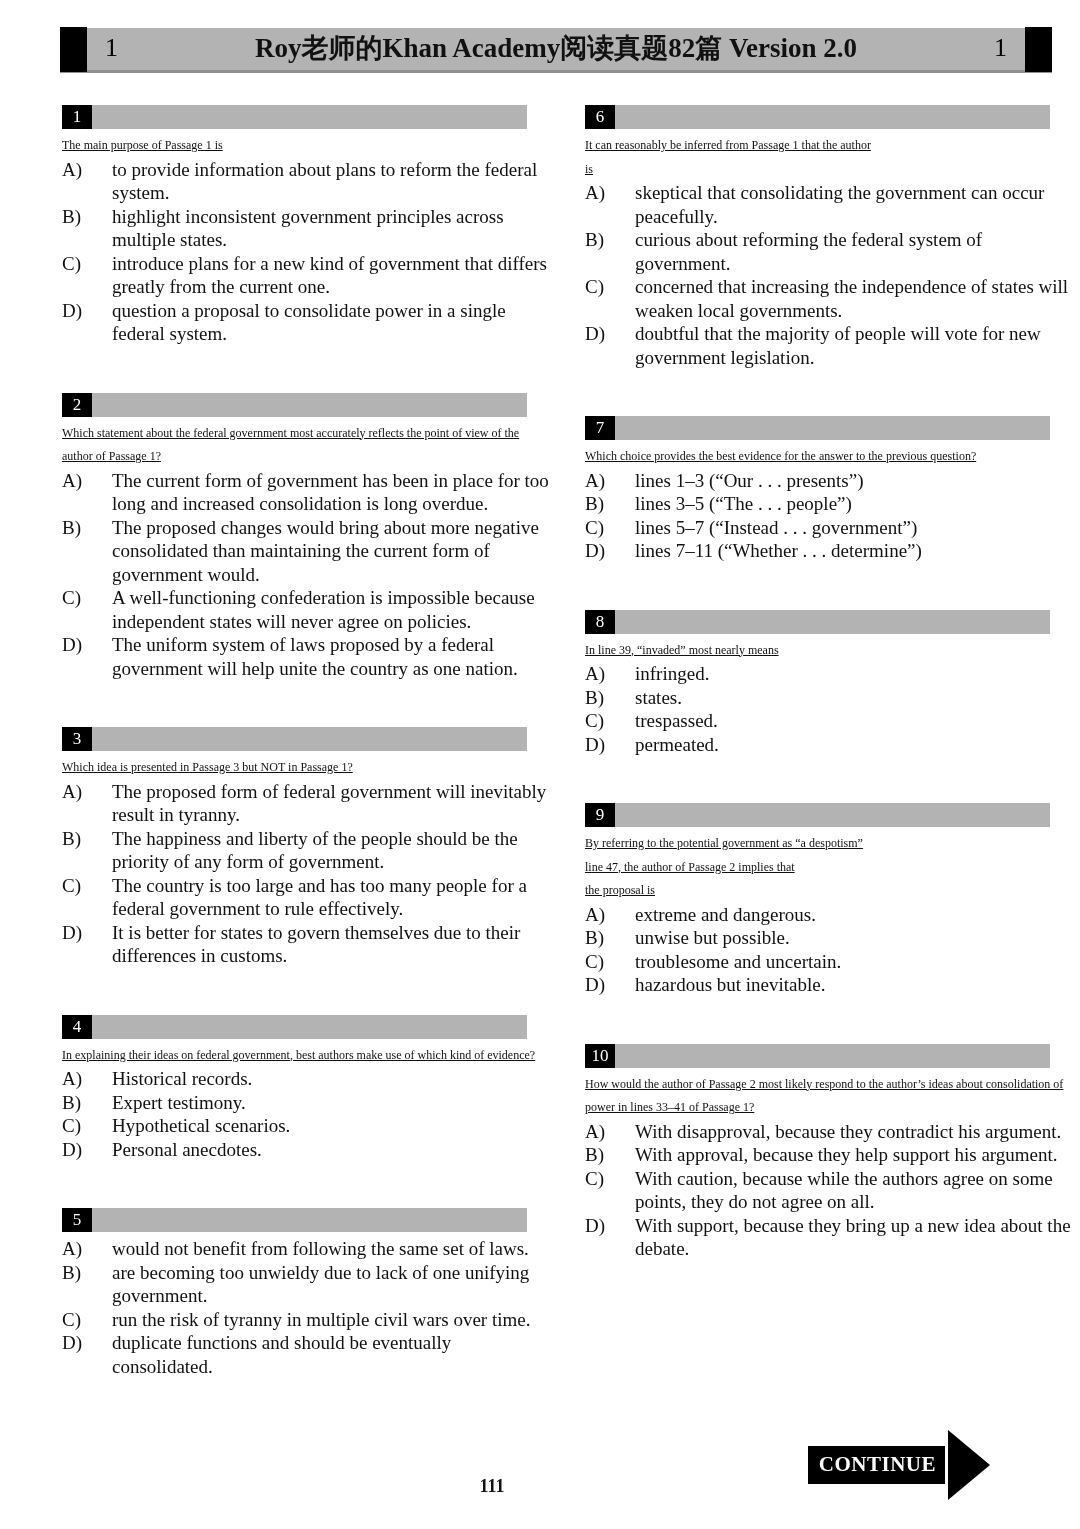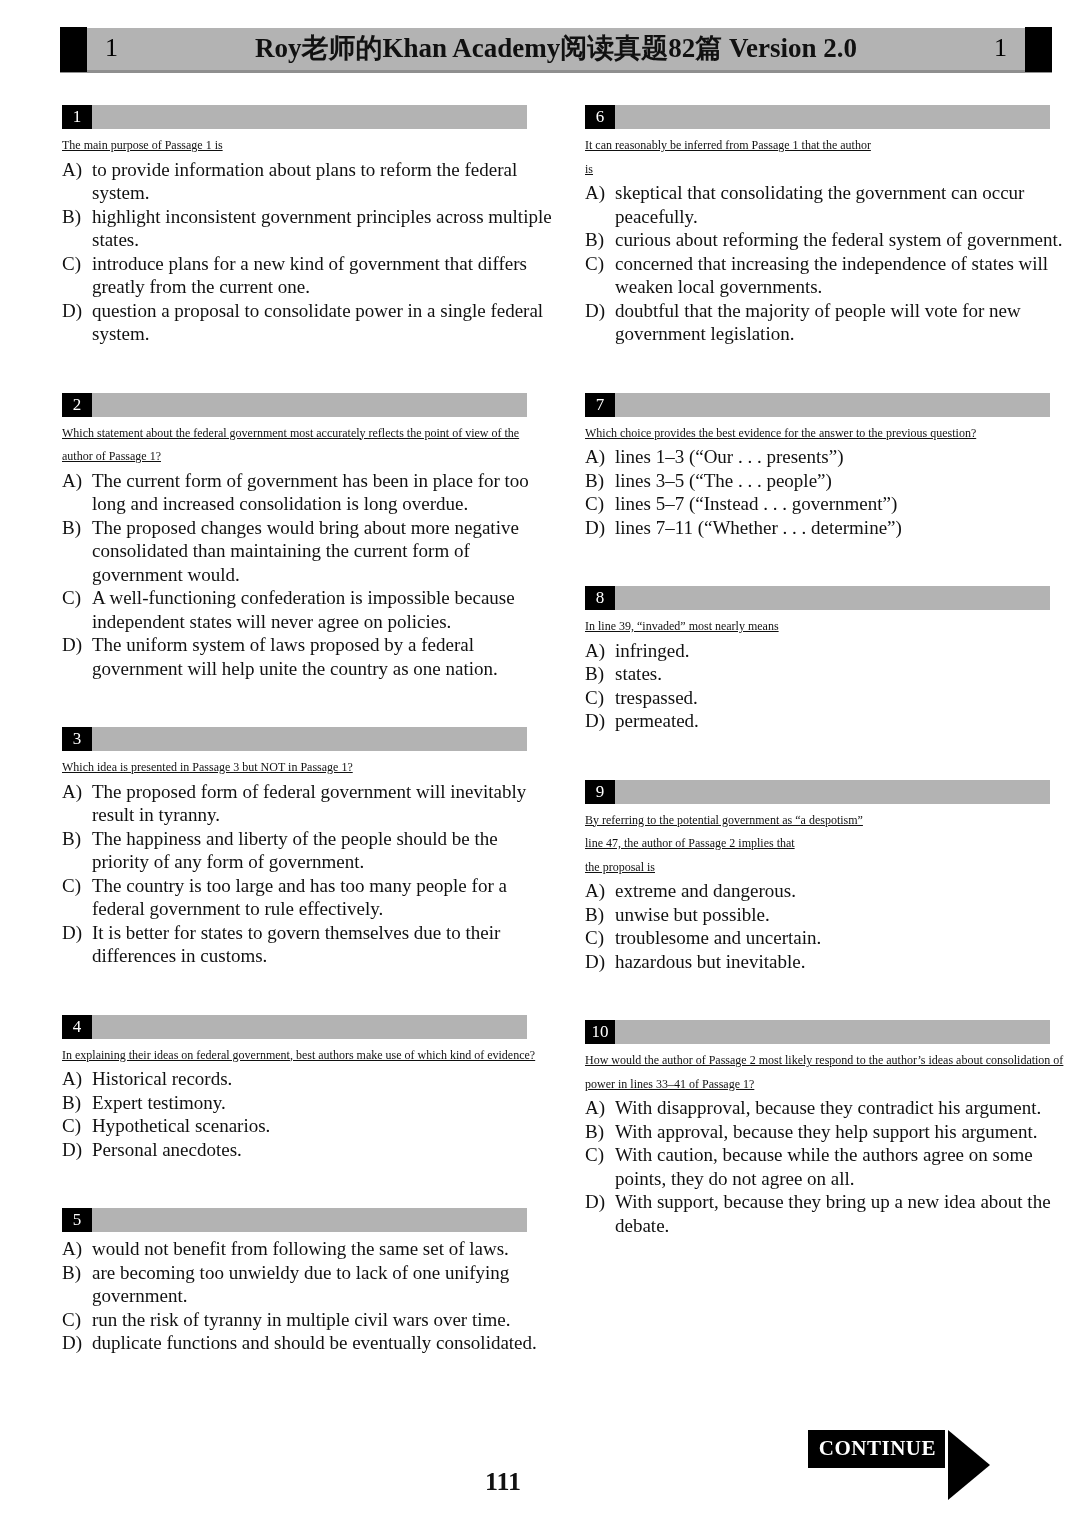--- a/index.html
+++ b/index.html
@@ -84,39 +84,38 @@
     white-space: pre-line;
     text-decoration: underline;
   }
   .option {
     display: flex;
     font-size: 19px;
     line-height: 23.5px;
     cursor: default;
   }
   .opt-label { flex: 0 0 30px; }
-  .opt-text  { flex: 1 1 auto; }
+  .opt-text  { flex: 1 1 auto; margin-left: 20px; }
 
   
   .page-number {
     position: absolute;
     bottom: 32px;
     left: 0;
     width: 984px;
     text-align: center;
-    font-size: 26px;
+    font-size: 18px;
     font-weight: bold;
-    margin-left: 11px;
   }
   .continue {
     position: absolute;
     right: 90px;
     bottom: 29px;
     display: flex;
-    align-items: flex-start;
+    align-items: center;
   }
   .continue-box {
     background: #000;
     color: #fff;
     font-weight: bold;
     font-size: 21px;
     letter-spacing: 0.5px;
     line-height: 1;
     padding: 8px 9px 9px 11px;
   }

